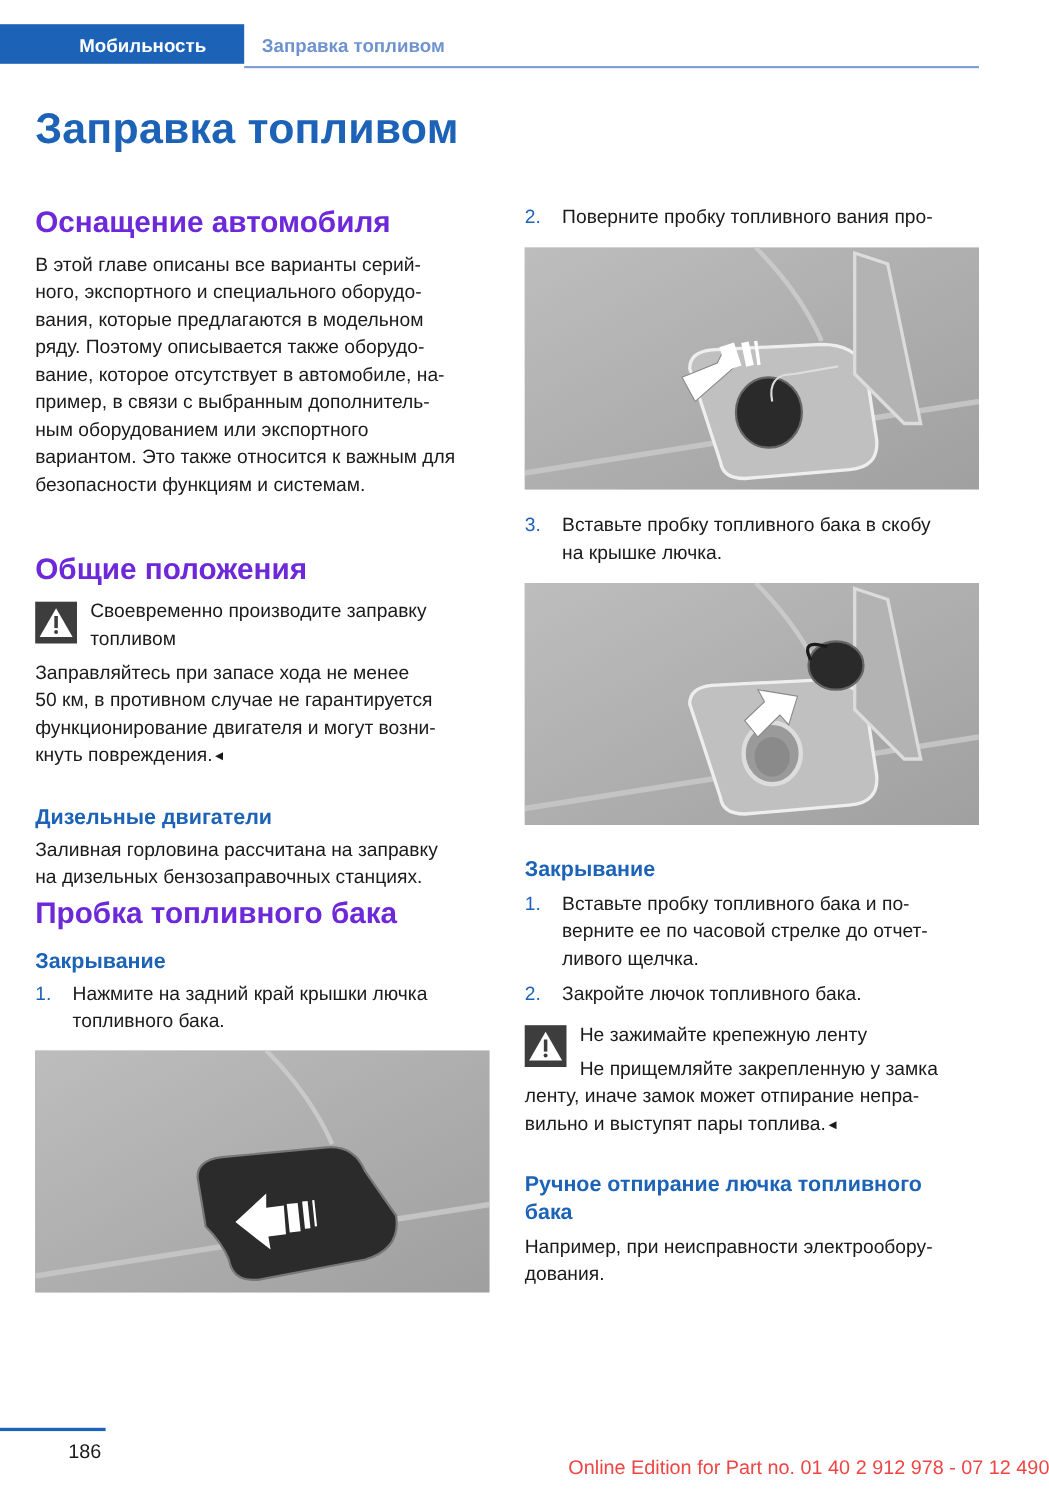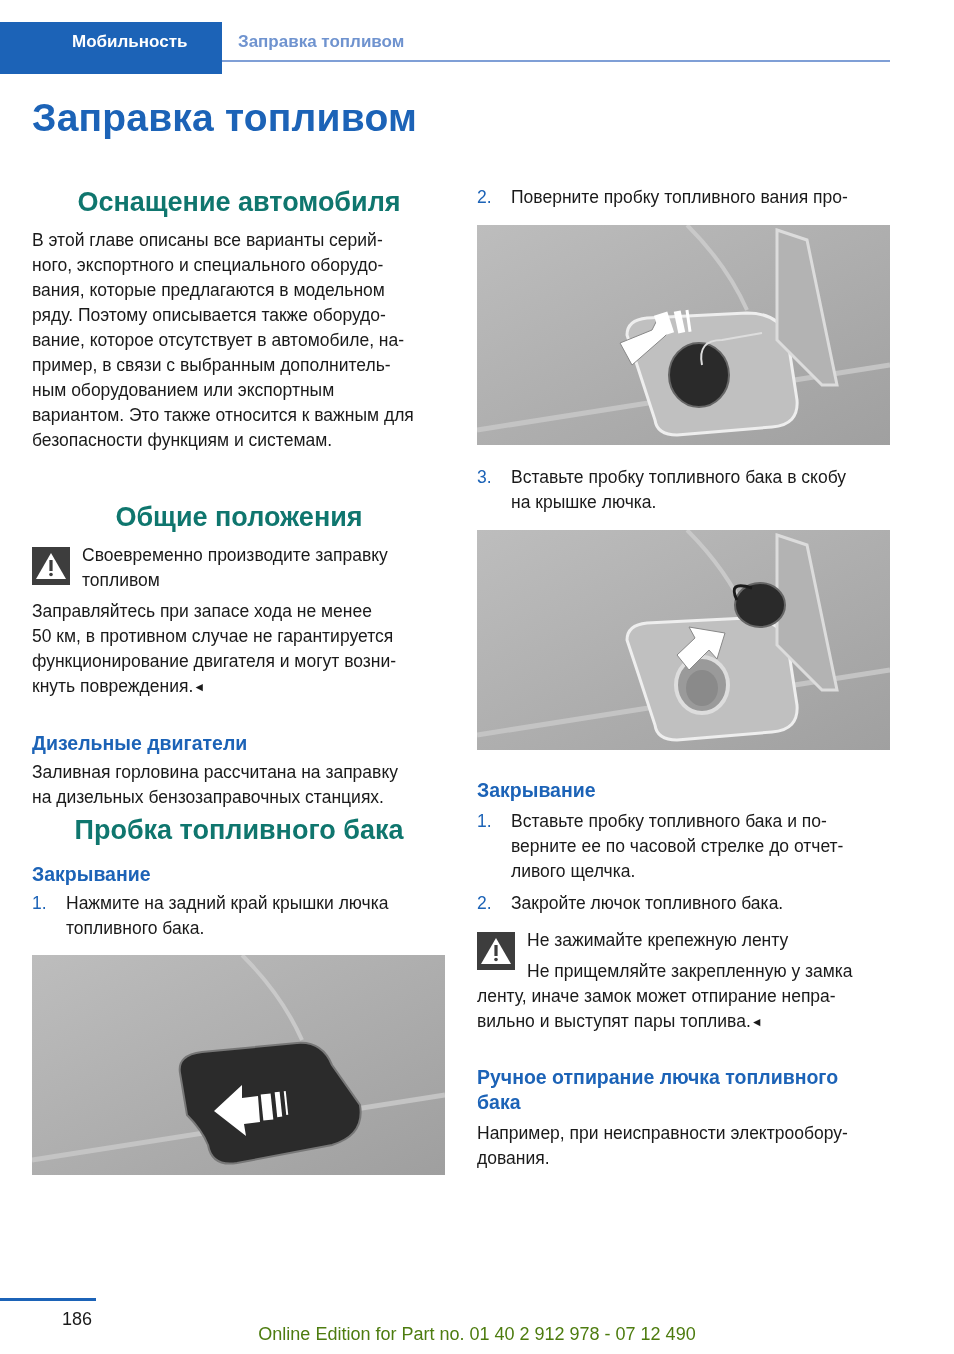--- a/index.html
+++ b/index.html
@@ -1,81 +1,81 @@
 <!DOCTYPE html>
 <html><head>
 <meta charset="utf-8">
 <style>
   * { box-sizing: border-box; margin: 0; padding: 0; }
   html, body { width: 954px; height: 1354px; background: #ffffff; overflow: hidden; }
   body { position: relative; font-family: "Liberation Sans", sans-serif; color: #1a1a1a; }
 
   .hdr-tab-active {
-    position: absolute; left: 0; top: 22px; width: 222px; height: 52px;
+    position: absolute; left: 0; top: 22px; width: 222px; height: 36px;
     background: #1c63b7; color: #ffffff; font-weight: bold; font-size: 17px;
     padding-left: 72px; line-height: 40px;
   }
   .hdr-tab-crumb {
     position: absolute; left: 238px; top: 22px; height: 38px; line-height: 40px;
     color: #6f93cf; font-weight: bold; font-size: 17px;
   }
   .hdr-line {
     position: absolute; left: 222px; top: 60px; width: 668px; height: 2px; background: #7f9fd6;
   }
 
   .page-title {
     position: absolute; left: 32px; top: 96px; font-size: 39px; font-weight: bold; color: #1c63b7;
     letter-spacing: 0.2px;
   }
 
   .col { position: absolute; width: 414px; }
   .col-left { left: 32px; top: 180px; }
   .col-right { left: 477px; top: 180px; }
 
-  .h2 { font-size: 27px; font-weight: bold; color: #0f766e; line-height: 40px; text-align: center; }
+  .h2 { font-size: 27px; font-weight: bold; color: #6d28d9; line-height: 40px; }
   .h3 { font-size: 19.5px; font-weight: bold; color: #1c63b7; line-height: 25px; margin-top: 18px; }
   .p { font-size: 17.5px; line-height: 25px; color: #1a1a1a; }
 
   .ol-item { position: relative; padding-left: 34px; font-size: 17.5px; line-height: 25px; }
   .ol-num { position: absolute; left: 0; top: 0; color: #1c63b7; }
 
   .warn { position: relative; }
   .warn-icon {
     float: left; width: 38px; height: 38px; background: #3d3d3d; margin: 4px 12px 2px 0;
     display: flex; align-items: center; justify-content: center;
   }
   .end-mark { font-size: 12px; vertical-align: 1px; }
 
   .fig { position: relative; background: #a9a9a9; overflow: hidden; }
   .fig svg { display: block; }
 
   .footer-line { position: absolute; left: 0; top: 1298px; width: 96px; height: 3px; background: #1c63b7; }
   .page-num { position: absolute; left: 62px; top: 1309px; font-size: 18px; color: #1a1a1a; }
-  .edition { position: absolute; left: 0; width: 954px; top: 1324px; text-align: center; font-size: 18px; color: #4d7c0f; }
+  .edition { position: absolute; left: 0; width: 954px; top: 1324px; text-align: right; font-size: 18px; color: #ef4444; }
 </style>
 </head>
 <body>
 
 <div class="hdr-tab-active">Мобильность</div>
 <div class="hdr-tab-crumb">Заправка топливом</div>
 <div class="hdr-line"></div>
 
 <h1 class="page-title">Заправка топливом</h1>
 
 <div class="col col-left">
   <div>
     <div class="h2" style="margin-top:2px">Оснащение автомобиля</div>
     <div class="p" style="margin-top:6px">
       <div>В этой главе описаны все варианты серий-</div>
       <div>ного, экспортного и специального оборудо-</div>
       <div>вания, которые предлагаются в модельном</div>
       <div>ряду. Поэтому описывается также оборудо-</div>
       <div>вание, которое отсутствует в автомобиле, на-</div>
       <div>пример, в связи с выбранным дополнитель-</div>
-      <div>ным оборудованием или экспортным</div>
+      <div>ным оборудованием или экспортного</div>
       <div>вариантом. Это также относится к важным для</div>
       <div>безопасности функциям и системам.</div>
     </div>
   </div>
 
   <div style="margin-top:44px">
     <div class="h2">Общие положения</div>
     <div class="warn p" style="margin-top:6px">
       <span class="warn-icon">
         <svg width="32" height="30" viewBox="0 0 32 30">

